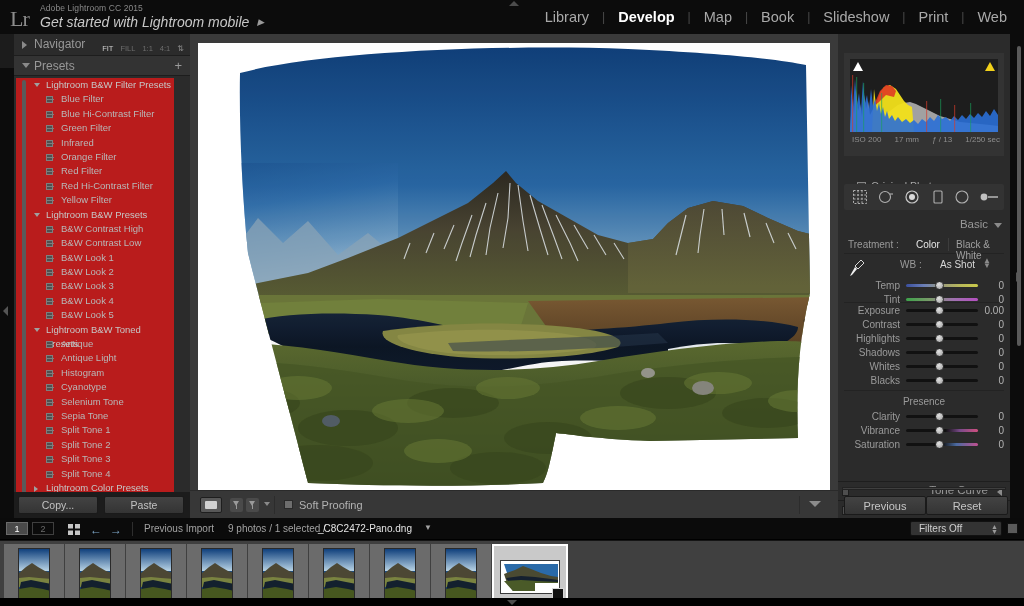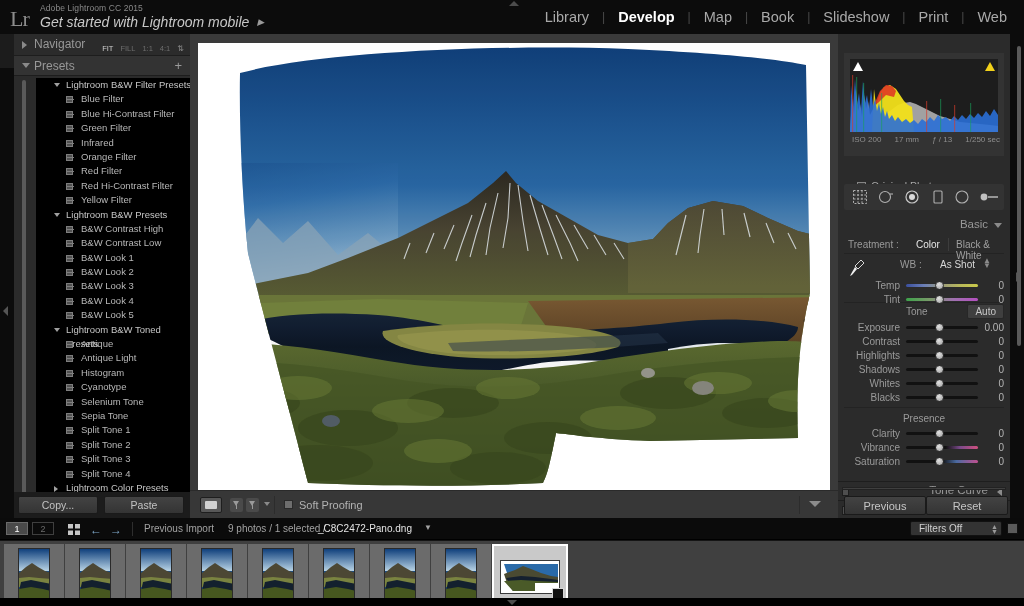--- a/index.html
+++ b/index.html
@@ -35,21 +35,21 @@
   .panel-head { height:21px; line-height:21px; font-size:12px; color:#989898; position:relative; background:#2b2b2b;}
   .panel-head .tri { position:absolute; left:8px; top:7px; width:0;height:0; }
   .tri-down { border-left:4px solid transparent;border-right:4px solid transparent;border-top:5px solid #8a8a8a;}
   .tri-right { border-top:4px solid transparent;border-bottom:4px solid transparent;border-left:5px solid #8a8a8a;}
   .panel-head .ttl { position:absolute; left:20px; top:0; font-size:12px; }
   .nav-zoom { position:absolute; right:6px; top:4px; display:flex; align-items:center; gap:7px; font-size:7.5px; color:#6e6e6e;}
   .nav-zoom .on { color:#cfcfcf; }
   .navi-spin { font-size:8px; color:#8a8a8a; }
   .presets-head { background:#333333; border-top:1px solid #1d1d1d; border-bottom:1px solid #1d1d1d;}
   .plus { position:absolute; right:8px; top:4px; color:#9a9a9a; font-size:13px; line-height:12px;}
-  .preset-list { position:absolute; left:22px; top:44px; width:158px; height:440px; overflow:hidden; background:#000000; }
+  .preset-list { position:absolute; left:2px; top:44px; width:158px; height:440px; overflow:hidden; background:#b91c1c; }
   .grp { height:14.4px; line-height:14.4px; position:relative; font-size:9.5px; color:#c6c6c6; padding-left:30px;}
   .grp .gt { position:absolute; left:18px; top:5px; width:0;height:0;}
   .gt-down{border-left:3.5px solid transparent;border-right:3.5px solid transparent;border-top:4px solid #a0a0a0;}
   .gt-right{border-top:3.5px solid transparent;border-bottom:3.5px solid transparent;border-left:4px solid #a0a0a0;}
   .pit { height:14.4px; line-height:14.4px; position:relative; font-size:9.5px; color:#b8b8b8; padding-left:45px;}
   .pit .pico { position:absolute; left:30px; top:4px; width:7px; height:7px; border:1px solid #7e7e7e; background:#505050;}
   .pit .pico:before{content:"";position:absolute;left:0;top:2px;width:7px;height:1px;background:#7e7e7e;}
   .copypaste { position:absolute; left:14px; bottom:0px; width:176px; height:26px; background:#1c1c1c;}
   .cp-btn { position:absolute; top:4px; width:80px; height:18px; background:#3a3a3a;
      border:1px solid #1a1a1a; border-radius:2px; font-size:10.5px; color:#c2c2c2; text-align:center; line-height:17px;
@@ -534,24 +534,20 @@
               </div>
               <div class="sld">
                 <div class="sl-lbl">Tint</div>
                 <div class="sl-track" style="position: absolute; left: 62px; top: 6px; width: 72px; height: 3px; border-radius: 2px; background: linear-gradient(90deg, rgb(61, 163, 74), rgb(122, 154, 106), rgb(160, 112, 176), rgb(180, 79, 192));"></div>
                 <div class="sl-knob" style="left: 90.62px;"></div>
                 <div class="sl-val">0</div>
               </div>
             </div>
         </div>
 
-        <div class="tonehead">
-          <div class="tone-lbl">Tone</div>
-          <div class="auto-btn">Auto</div>
-        </div>
         <div id="tonesliders">
             <div class="sld">
               <div class="sl-lbl">Exposure</div>
               <div class="sl-track" style="position: absolute; left: 62px; top: 6px; width: 72px; height: 3px; border-radius: 2px; background: rgb(17, 17, 17);"></div>
               <div class="sl-knob" style="left: 90.62px;"></div>
               <div class="sl-val">0.00</div>
             </div>
             <div class="sld">
               <div class="sl-lbl">Contrast</div>
               <div class="sl-track" style="position: absolute; left: 62px; top: 6px; width: 72px; height: 3px; border-radius: 2px; background: rgb(17, 17, 17);"></div>

